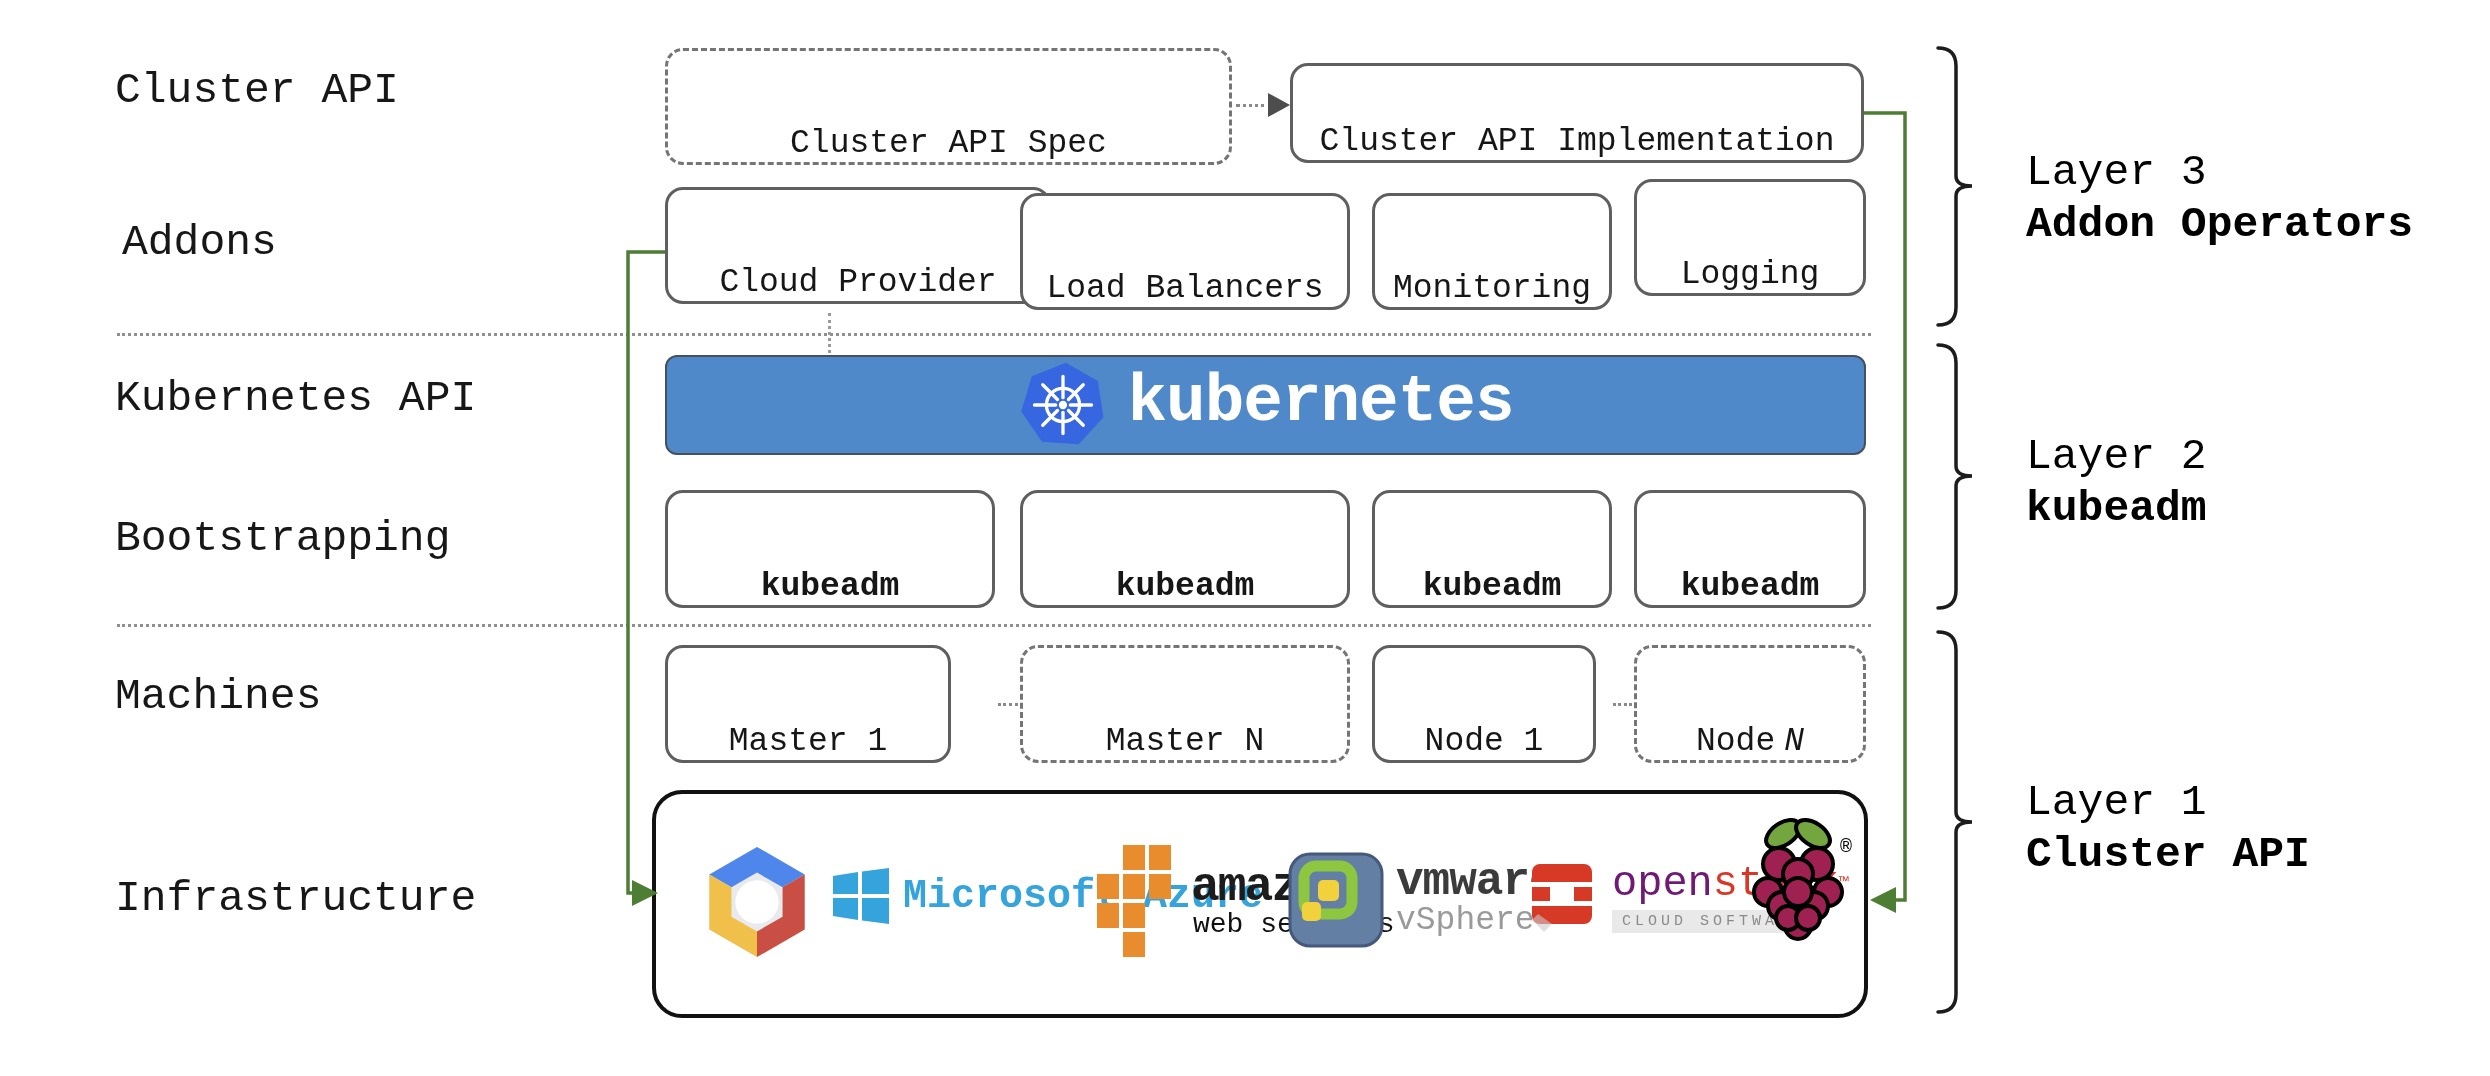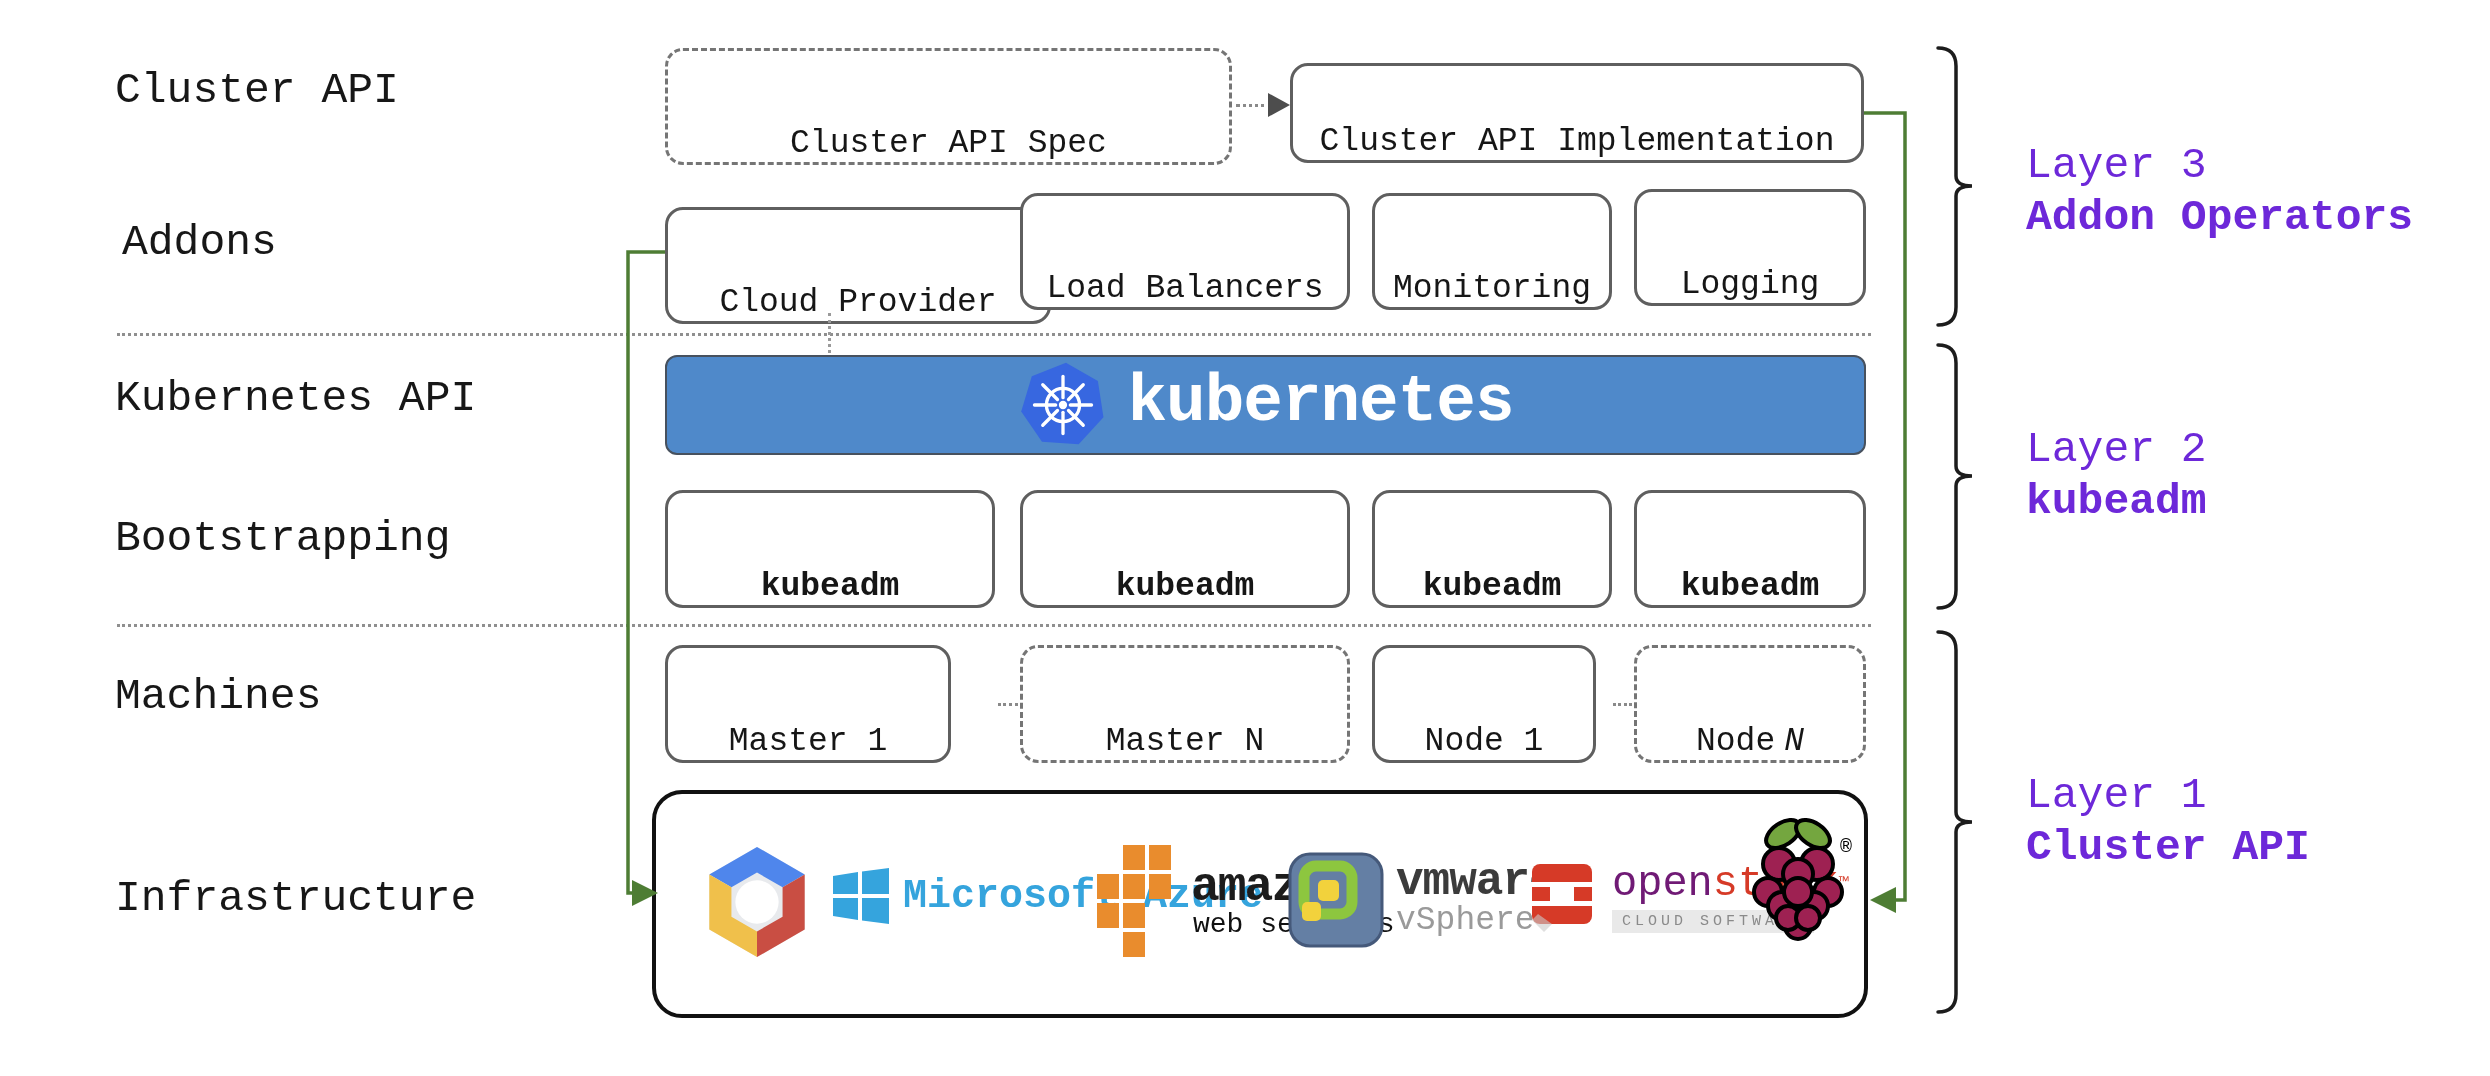--- a/index.html
+++ b/index.html
@@ -32,21 +32,21 @@
   .banner{position:absolute;left:665px;top:355px;width:1201px;height:100px;
           background:var(--banner-blue);border:2px solid #47515e;border-radius:12px;
           display:flex;align-items:center;justify-content:center;gap:18px;}
   .banner-text{font-size:66px;font-weight:bold;color:#ffffff;letter-spacing:-1px;padding-bottom:6px;}
 
   .infra{position:absolute;left:652px;top:790px;width:1216px;height:228px;
          border:4px solid #111;border-radius:30px;background:#fff;}
 
   .overlay{position:absolute;left:0;top:0;width:2490px;height:1076px;pointer-events:none;}
 
-  .layer-label{position:absolute;left:2026px;font-size:43px;line-height:52px;white-space:nowrap;color:#6d28d9;}
+  .layer-label{position:absolute;left:2026px;font-size:43px;line-height:52px;white-space:nowrap;color:#000000;margin-top:7px;}
   .layer-label .l2{font-weight:bold;}
 
   
   .logo{position:absolute;display:flex;align-items:center;}
   .azure-text{font-size:40px;font-weight:600;color:var(--azure-blue);margin-left:14px;white-space:nowrap;}
   .aws-text{margin-left:-14px;display:flex;flex-direction:column;align-items:flex-start;}
   .aws-t1{font-size:48px;font-weight:bold;color:#1c1c1c;line-height:44px;letter-spacing:-2px;}
   .aws-t2{font-size:28px;color:#111;letter-spacing:0px;margin-left:2px;}
   .vmw-text{margin-left:12px;display:flex;flex-direction:column;align-items:flex-start;}
   .vmw-t1{font-size:46px;font-weight:800;color:#3b3b3b;line-height:42px;letter-spacing:-1px;}
@@ -74,30 +74,30 @@
 
   <div class="dbox dashed" style="left:665px;top:48px;width:567px;height:117px">
     <span>Cluster API Spec</span>
   </div>
   <div class="dot-conn" style="left:1236px;top:104px;width:36px"></div>
   <div class="arrowhead-right" style="left:1268px;top:93px"></div>
   <div class="dbox" style="left:1290px;top:63px;width:574px;height:100px">
     <span>Cluster API Implementation</span>
   </div>
 
-  <div class="dbox" style="left:665px;top:207px;width:386px;height:117px">
+  <div class="dbox" style="left:665px;top:187px;width:386px;height:117px">
     <span>Cloud Provider</span>
   </div>
   <div class="dbox" style="left:1020px;top:193px;width:330px;height:117px">
     <span>Load Balancers</span>
   </div>
   <div class="dbox" style="left:1372px;top:193px;width:240px;height:117px">
     <span>Monitoring</span>
   </div>
-  <div class="dbox" style="left:1634px;top:189px;width:232px;height:117px">
+  <div class="dbox" style="left:1634px;top:179px;width:232px;height:117px">
     <span>Logging</span>
   </div>
 
   <div class="dot-vert" style="left:828px;top:313px;height:40px"></div>
 
   <div class="banner">
     <svg width="92" height="92" viewBox="-50 -50 100 100">
       <polygon points="0,-46 36,-28.7 44.8,10.2 20,41.4 -20,41.4 -44.8,10.2 -36,-28.7" fill="var(--k8s-blue)" transform="rotate(4)"></polygon>
       <g stroke="#ffffff" stroke-width="3.6" stroke-linecap="round" fill="none">
         <circle cx="0" cy="0" r="18"></circle>

